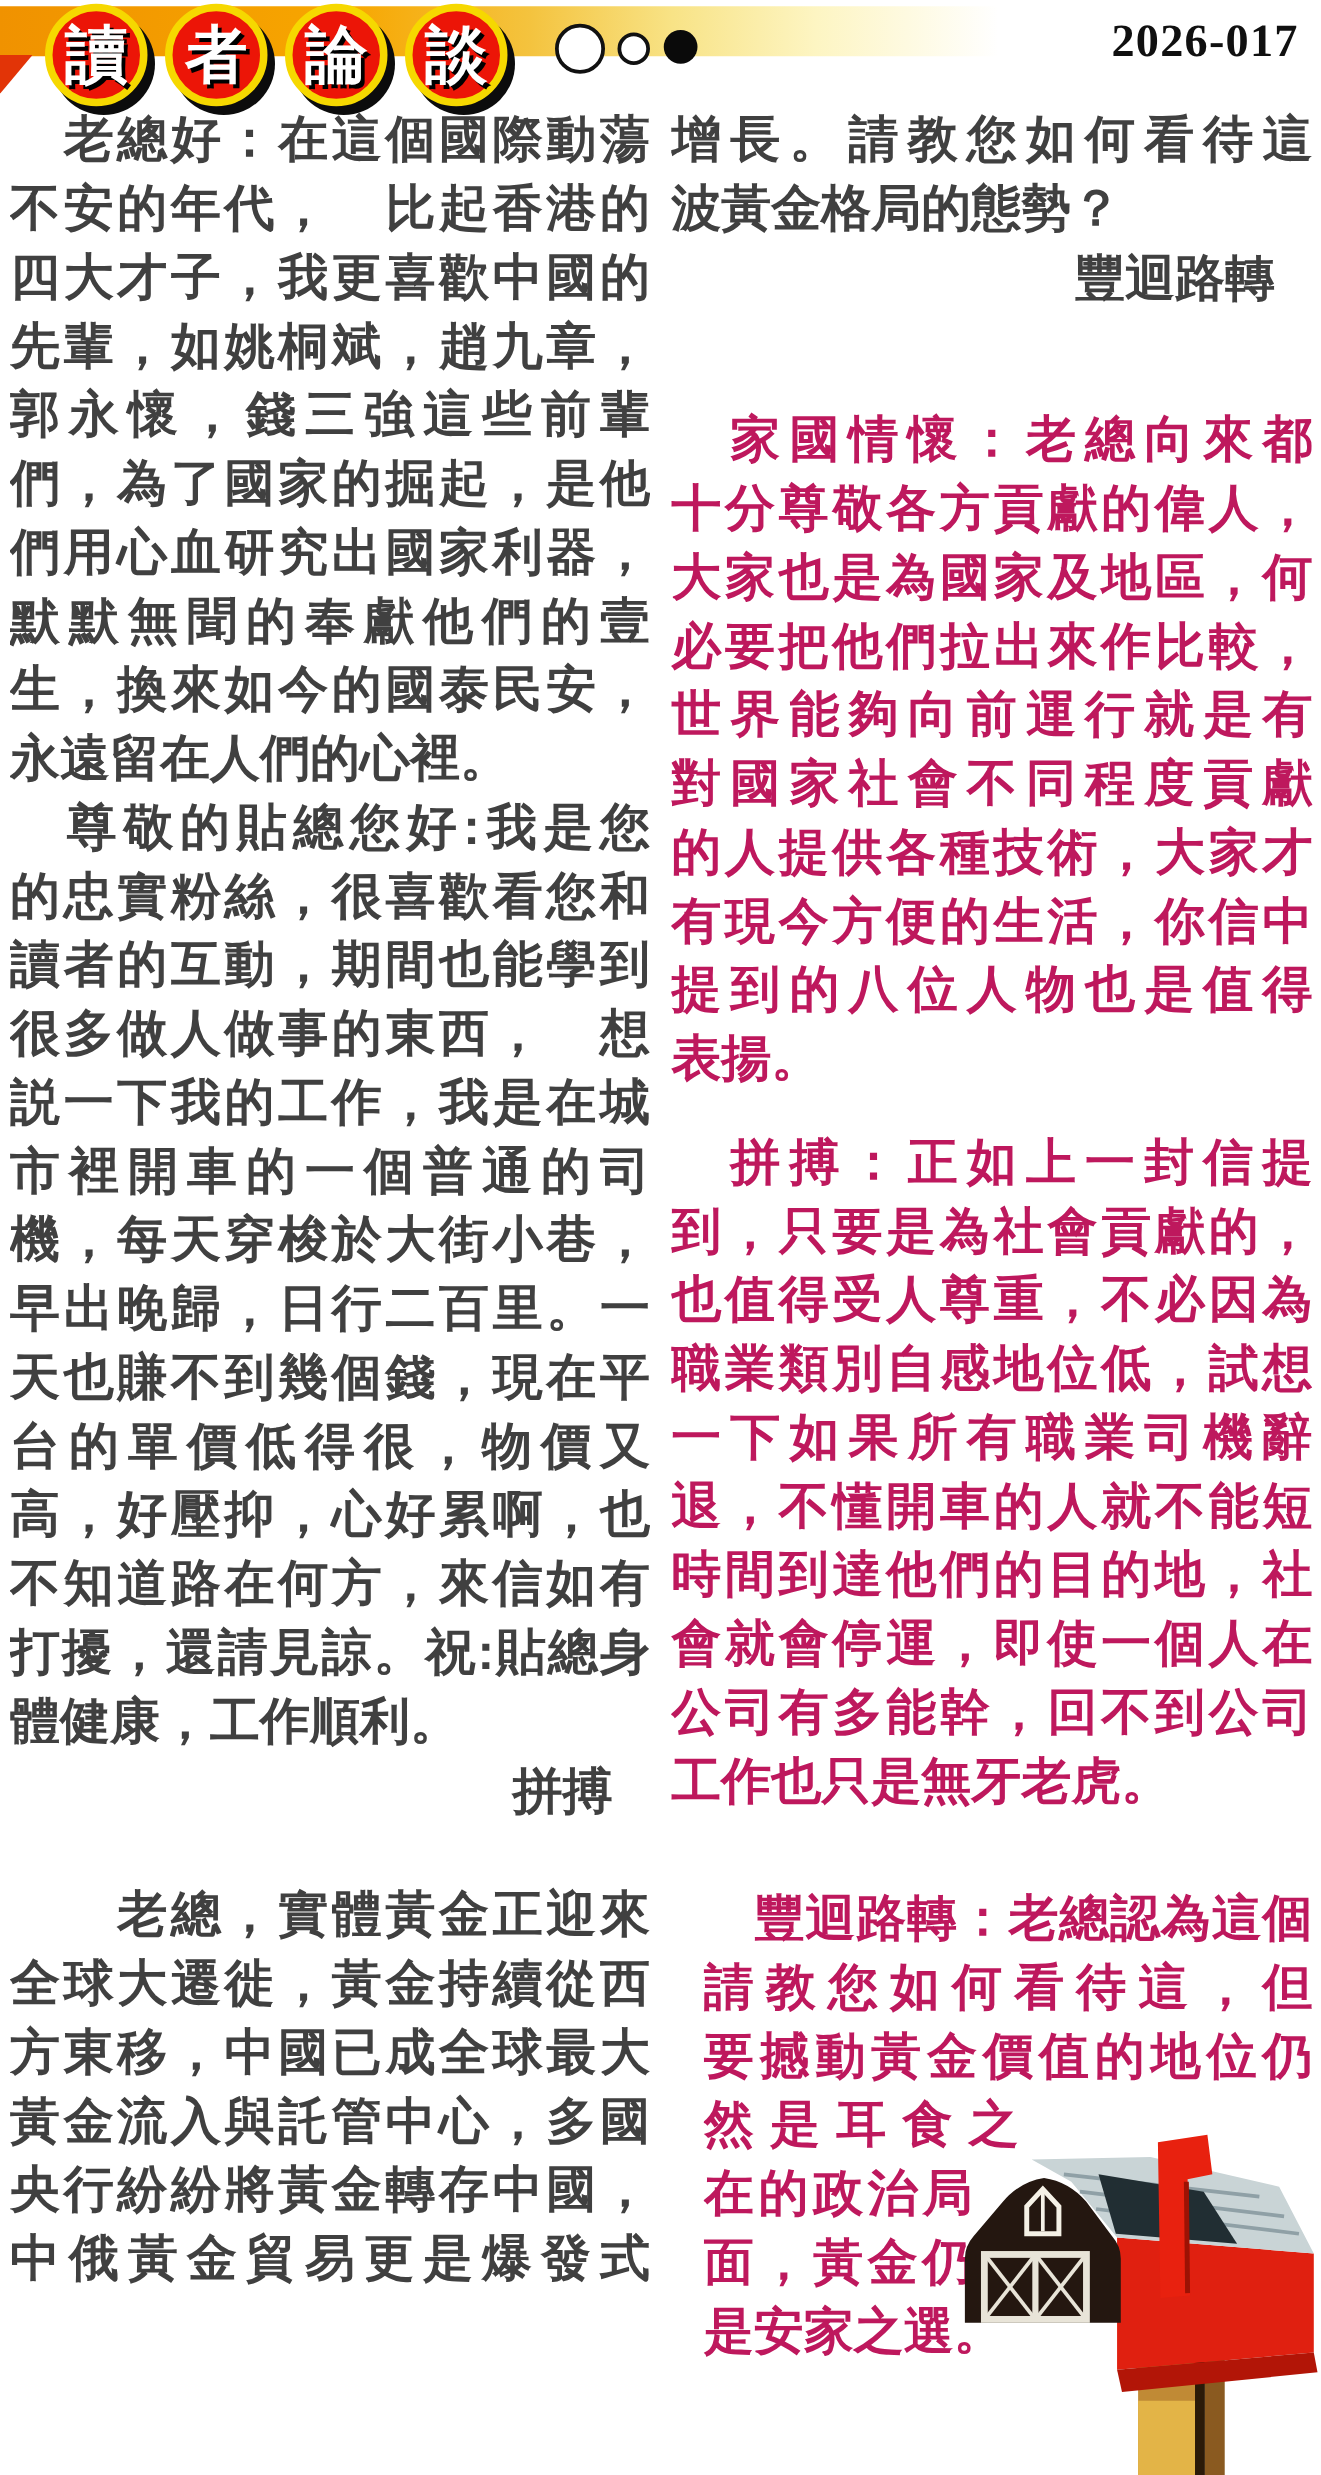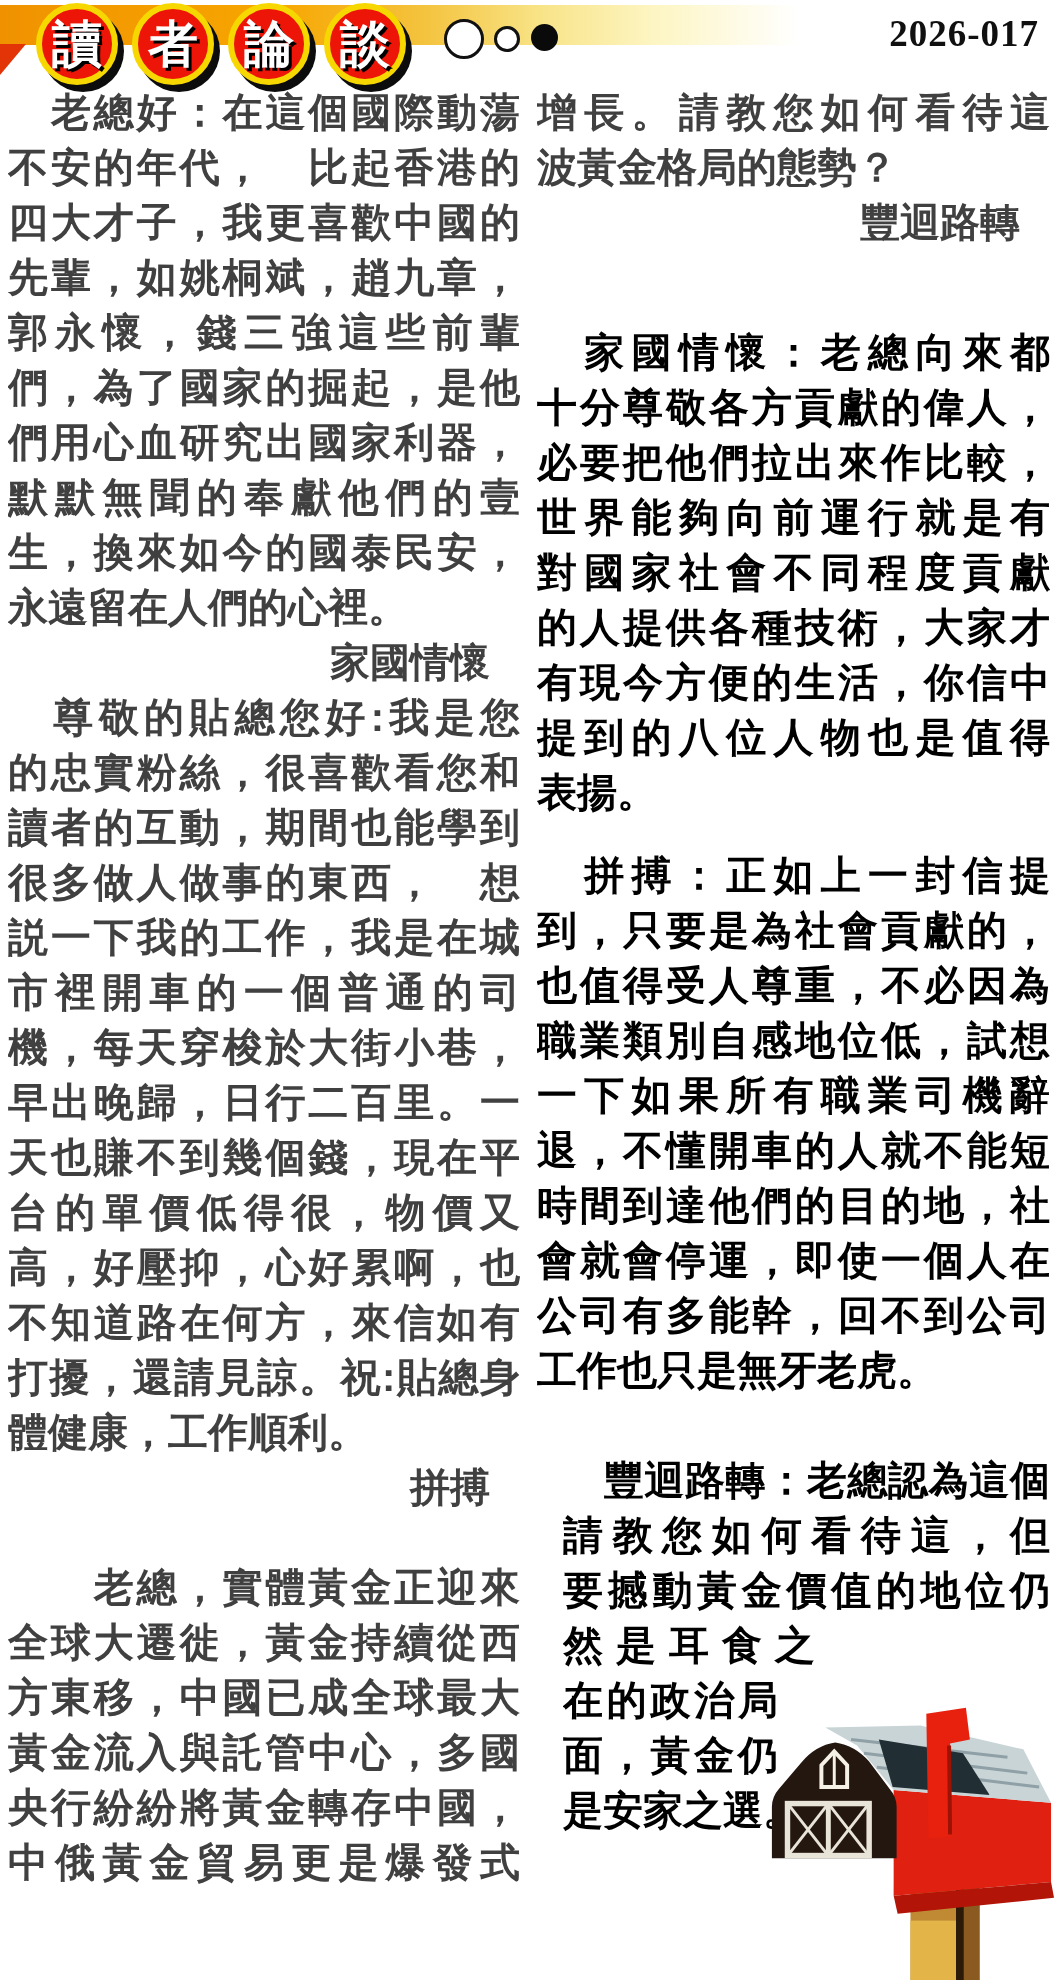--- a/index.html
+++ b/index.html
@@ -42,21 +42,21 @@
   .col-left{left:8px;width:512px;}
   .col-right{left:537px;width:513px;}
   .line{
     height:55px;line-height:55px;font-size:40px;
     overflow:hidden;white-space:pre;
   }
   .aj{text-align:justify;text-align-last:justify;text-justify:inter-character;white-space:normal;}
   .al{text-align:left;}
   .sig{text-align:right;padding-right:30px;font-family:Liberation Serif, serif;}
   .red .line{color:#404040;font-weight:600;}
-  .black .line{color:#000000;font-weight:700;}
+  .black .line{color:#be185d;font-weight:700;}
   
   [data-col="right"] .block:nth-child(4) .line:nth-child(4){width:252px;}
   [data-col="right"] .block:nth-child(4) .line:nth-child(5){width:215px;}
   [data-col="right"] .block:nth-child(4) .line:nth-child(6){width:215px;}
   [data-col="right"] .block:nth-child(4) .line:nth-child(7){width:252px;}
   [data-col="right"] .block:nth-child(4) .line:nth-child(8){width:252px;}
   
   .mailbox{position:absolute;left:760px;top:1688px;width:297px;height:292px;}
 </style>
 </head>
@@ -91,21 +91,20 @@
       <div class="line aj">　老總好：在這個國際動蕩</div>
       <div class="line aj">不安的年代，　比起香港的</div>
       <div class="line aj">四大才子，我更喜歡中國的</div>
       <div class="line aj">先輩，如姚桐斌，趙九章，</div>
       <div class="line aj">郭永懷，錢三強這些前輩</div>
       <div class="line aj">們，為了國家的掘起，是他</div>
       <div class="line aj">們用心血研究出國家利器，</div>
       <div class="line aj">默默無聞的奉獻他們的壹</div>
       <div class="line aj">生，換來如今的國泰民安，</div>
       <div class="line al">永遠留在人們的心裡。</div>
-      <div class="line sig">家國情懷</div>
     </div>
     <div class="block red" style="">
       <div class="line aj">　尊敬的貼總您好:我是您</div>
       <div class="line aj">的忠實粉絲，很喜歡看您和</div>
       <div class="line aj">讀者的互動，期間也能學到</div>
       <div class="line aj">很多做人做事的東西，　想</div>
       <div class="line aj">説一下我的工作，我是在城</div>
       <div class="line aj">市裡開車的一個普通的司</div>
       <div class="line aj">機，每天穿梭於大街小巷，</div>
       <div class="line aj">早出晚歸，日行二百里。一</div>
@@ -128,20 +127,21 @@
   </div>
 <div class="col col-right" data-col="right">
     <div class="block red" style="margin-top: 0px;">
       <div class="line aj">增長。請教您如何看待這</div>
       <div class="line al">波黃金格局的態勢？</div>
       <div class="line sig">豐迴路轉</div>
     </div>
     <div class="block black" style="margin-top: 75px;">
       <div class="line aj">　家國情懷：老總向來都</div>
       <div class="line aj">十分尊敬各方貢獻的偉人，</div>
+      <div class="line aj">大家也是為國家及地區，何</div>
       <div class="line aj">必要把他們拉出來作比較，</div>
       <div class="line aj">世界能夠向前運行就是有</div>
       <div class="line aj">對國家社會不同程度貢獻</div>
       <div class="line aj">的人提供各種技術，大家才</div>
       <div class="line aj">有現今方便的生活，你信中</div>
       <div class="line aj">提到的八位人物也是值得</div>
       <div class="line al">表揚。</div>
     </div>
     <div class="block black" style="margin-top: 28px;">
       <div class="line aj">　拼搏：正如上一封信提</div>

